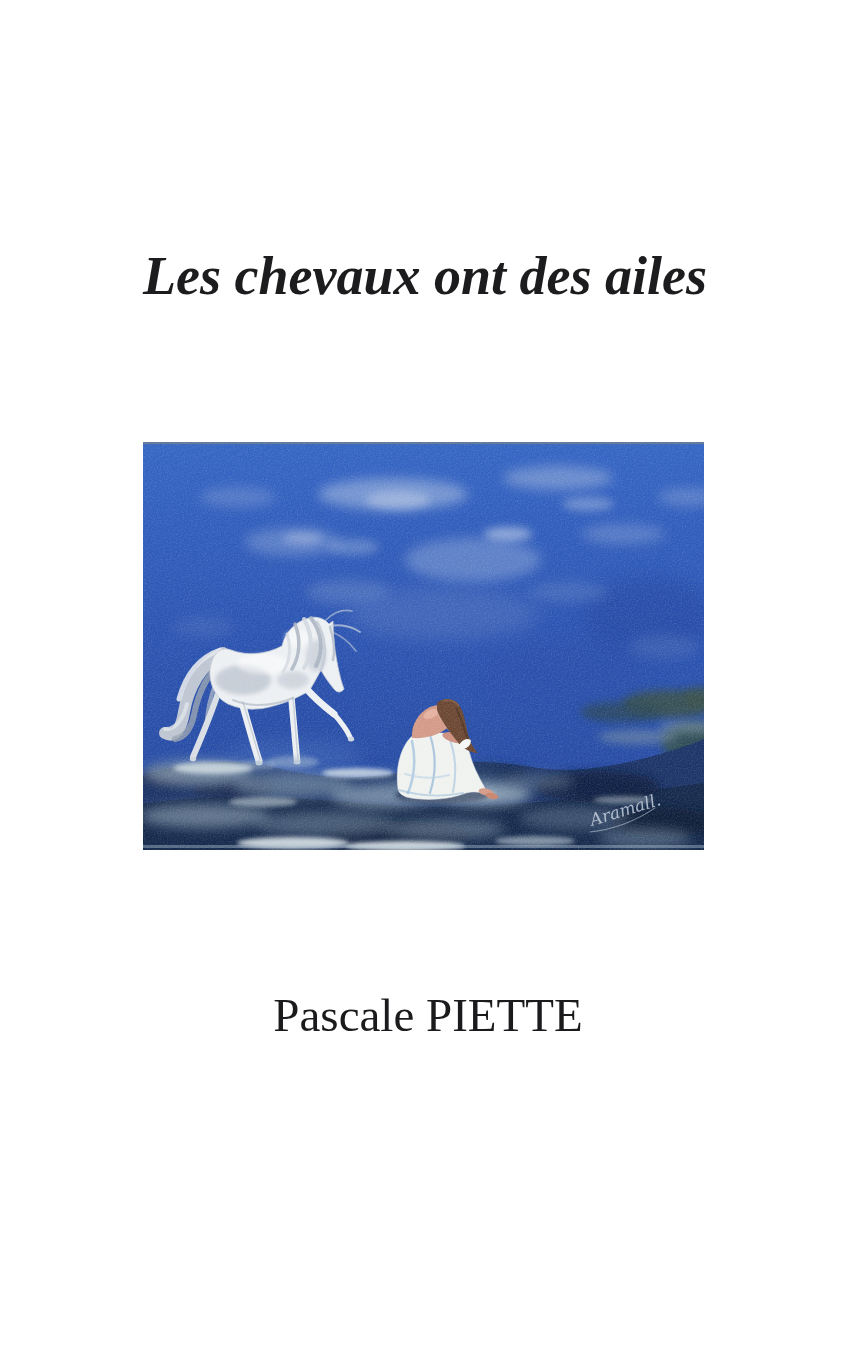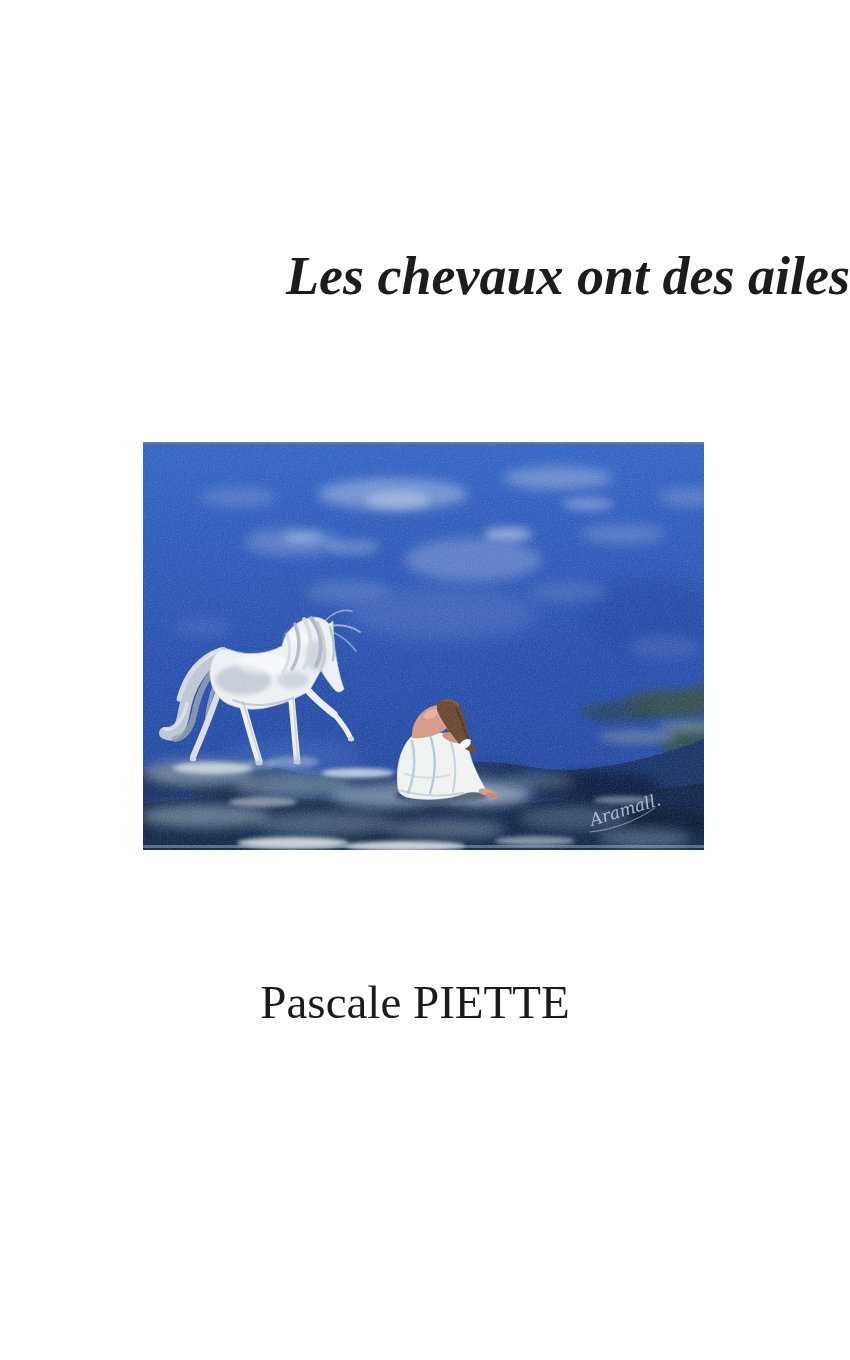--- a/index.html
+++ b/index.html
@@ -2,30 +2,30 @@
 <html><head>
 <meta charset="utf-8">
 <style>
   html,body{margin:0;padding:0;}
   body{
     width:850px;height:1360px;background:#ffffff;position:relative;
     font-family:"Liberation Serif", serif;overflow:hidden;
   }
   .title{
     position:absolute;top:245px;left:0;width:850px;margin:0;
-    text-align:right;color:#1c1c1e;
+    text-align:center;color:#1c1c1e;
     font-style:italic;font-weight:700;font-size:54px;line-height:1.15;
     font-family:"Liberation Serif", serif;
   }
   .painting{
     position:absolute;top:442px;left:143px;width:561px;height:408px;margin:0;
   }
   .painting svg{display:block;width:100%;height:100%;}
   .author{
-    position:absolute;top:972px;left:0;width:826px;margin:2px;
+    position:absolute;top:972px;left:0;width:826px;margin:15px;
     text-align:center;color:#1b1b1d;
     font-weight:400;font-size:47px;line-height:1.2;
     font-family:"Liberation Serif", serif;
   }
   .sig-text{
     font-family:"DejaVu Serif", serif;
     font-style:italic;
   }
 </style>
 </head>

